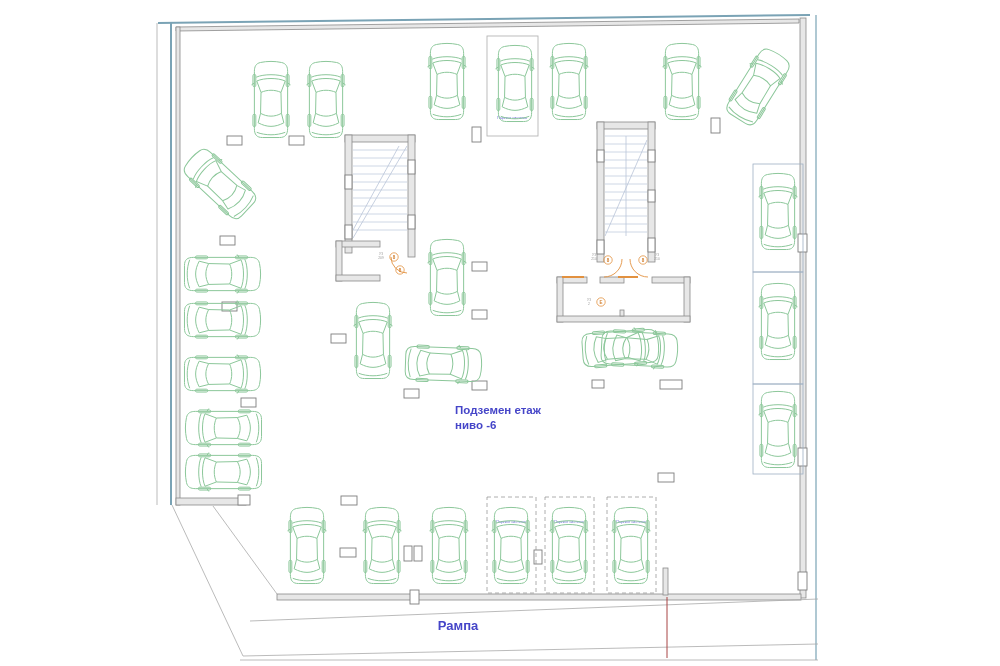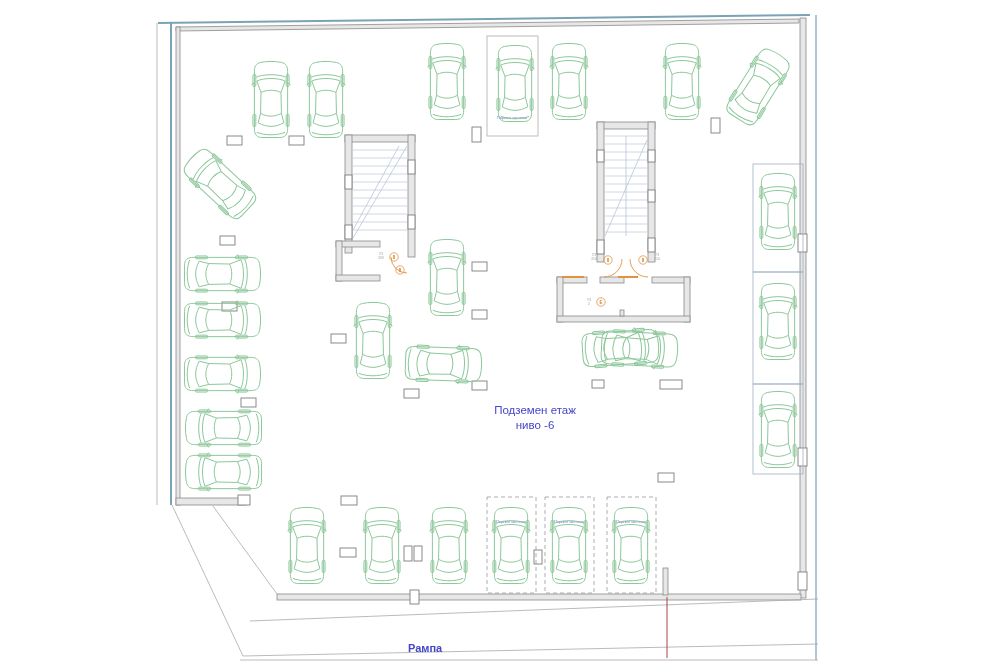--- a/index.html
+++ b/index.html
@@ -18,24 +18,24 @@
   .box-solid{fill:none;stroke:#b5b5b5;stroke-width:0.9;}
   .box-outline{fill:none;stroke:#9fb0c4;stroke-width:0.8;}
   .box-dashed{fill:none;stroke:#9a9a9a;stroke-width:0.8;stroke-dasharray:4 3;}
   .door{stroke:#e2913f;stroke-width:0.9;fill:none;}
   .door-th{stroke:#e2913f;stroke-width:1.8;fill:none;}
   .tagc{fill:none;stroke:#e2913f;stroke-width:0.8;}
   .tagt{fill:#d27f2e;font-size:4.5px;font-weight:bold;text-anchor:middle;}
   .dlabel{fill:#9a9a9a;font-size:3.4px;text-anchor:middle;}
   .psys{fill:#5b5bd0;font-size:3.4px;text-anchor:middle;letter-spacing:.2px;}
   .redline{stroke:#a84444;stroke-width:1;fill:none;}
-  .lvl-label{position:absolute;left:455px;top:403px;width:160px;text-align:center;
-    color:#4545c8;font-size:11.5px;font-weight:normal;line-height:15px;}
-  .ramp-label{position:absolute;left:408px;top:618px;width:100px;text-align:left;
-    color:#4545c8;font-size:11px;font-weight:bold;margin-top:24px;}
+  .lvl-label{position:absolute;left:455px;top:403px;width:160px;text-align:left;
+    color:#4545c8;font-size:11.5px;font-weight:bold;line-height:15px;}
+  .ramp-label{position:absolute;left:408px;top:618px;width:100px;text-align:center;
+    color:#4545c8;font-size:13px;font-weight:bold;}
 </style>
 </head>
 <body>
 
 <div class="page">
 
 <svg width="1000" height="666" viewBox="0 0 1000 666">
   <defs>
     <symbol id="car-sym" viewBox="0 0 40 84" overflow="visible">
       <g class="car">

